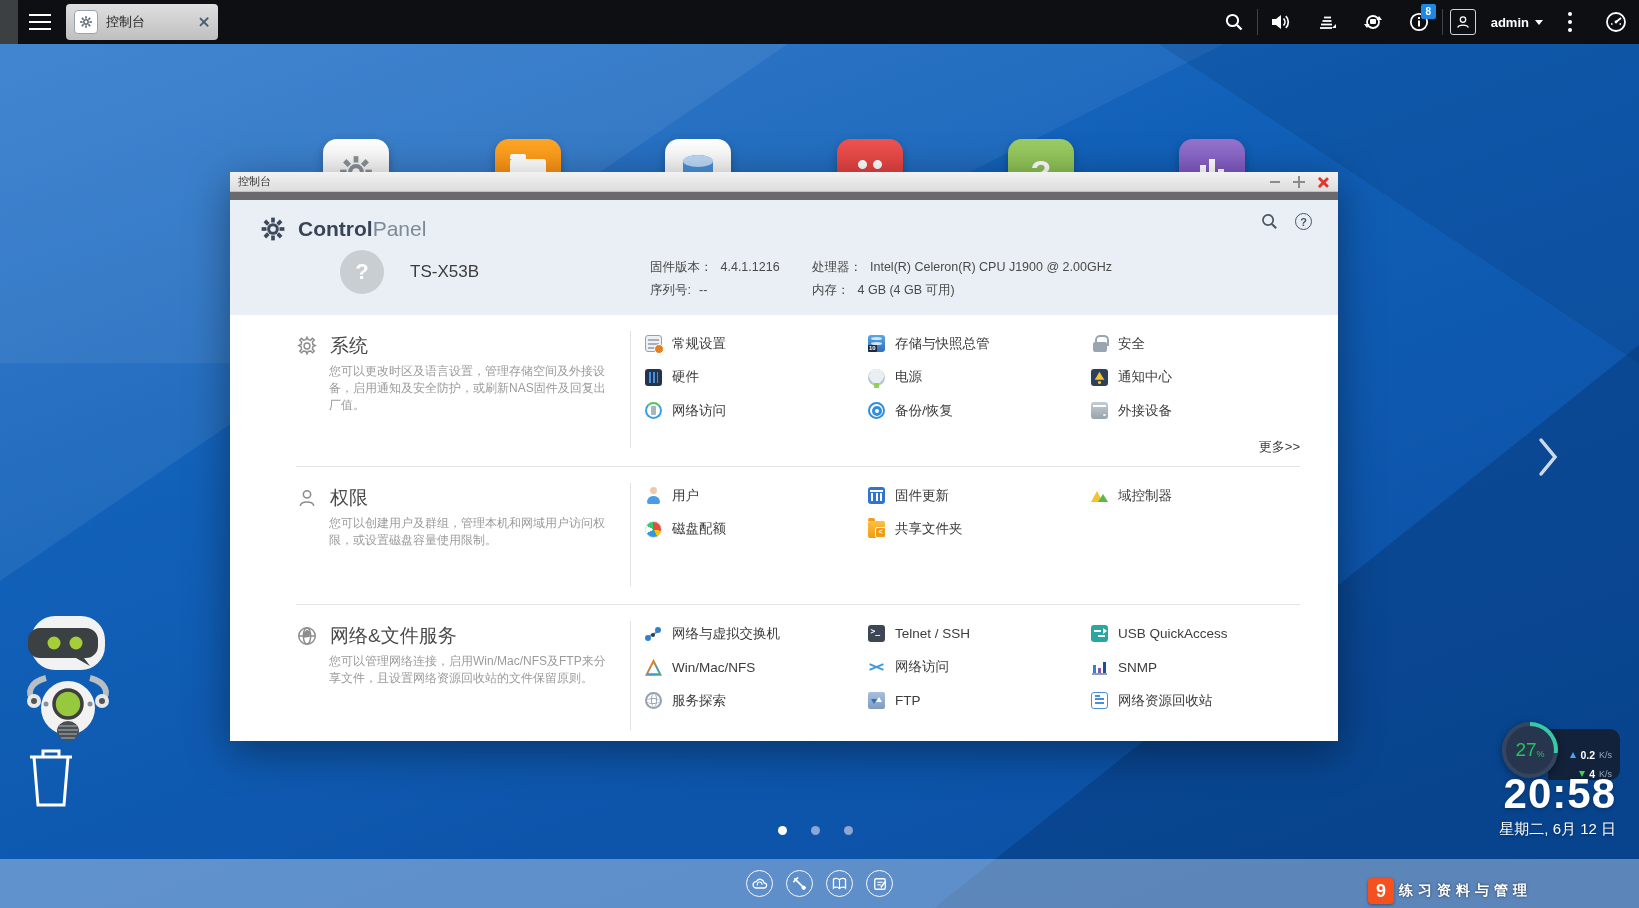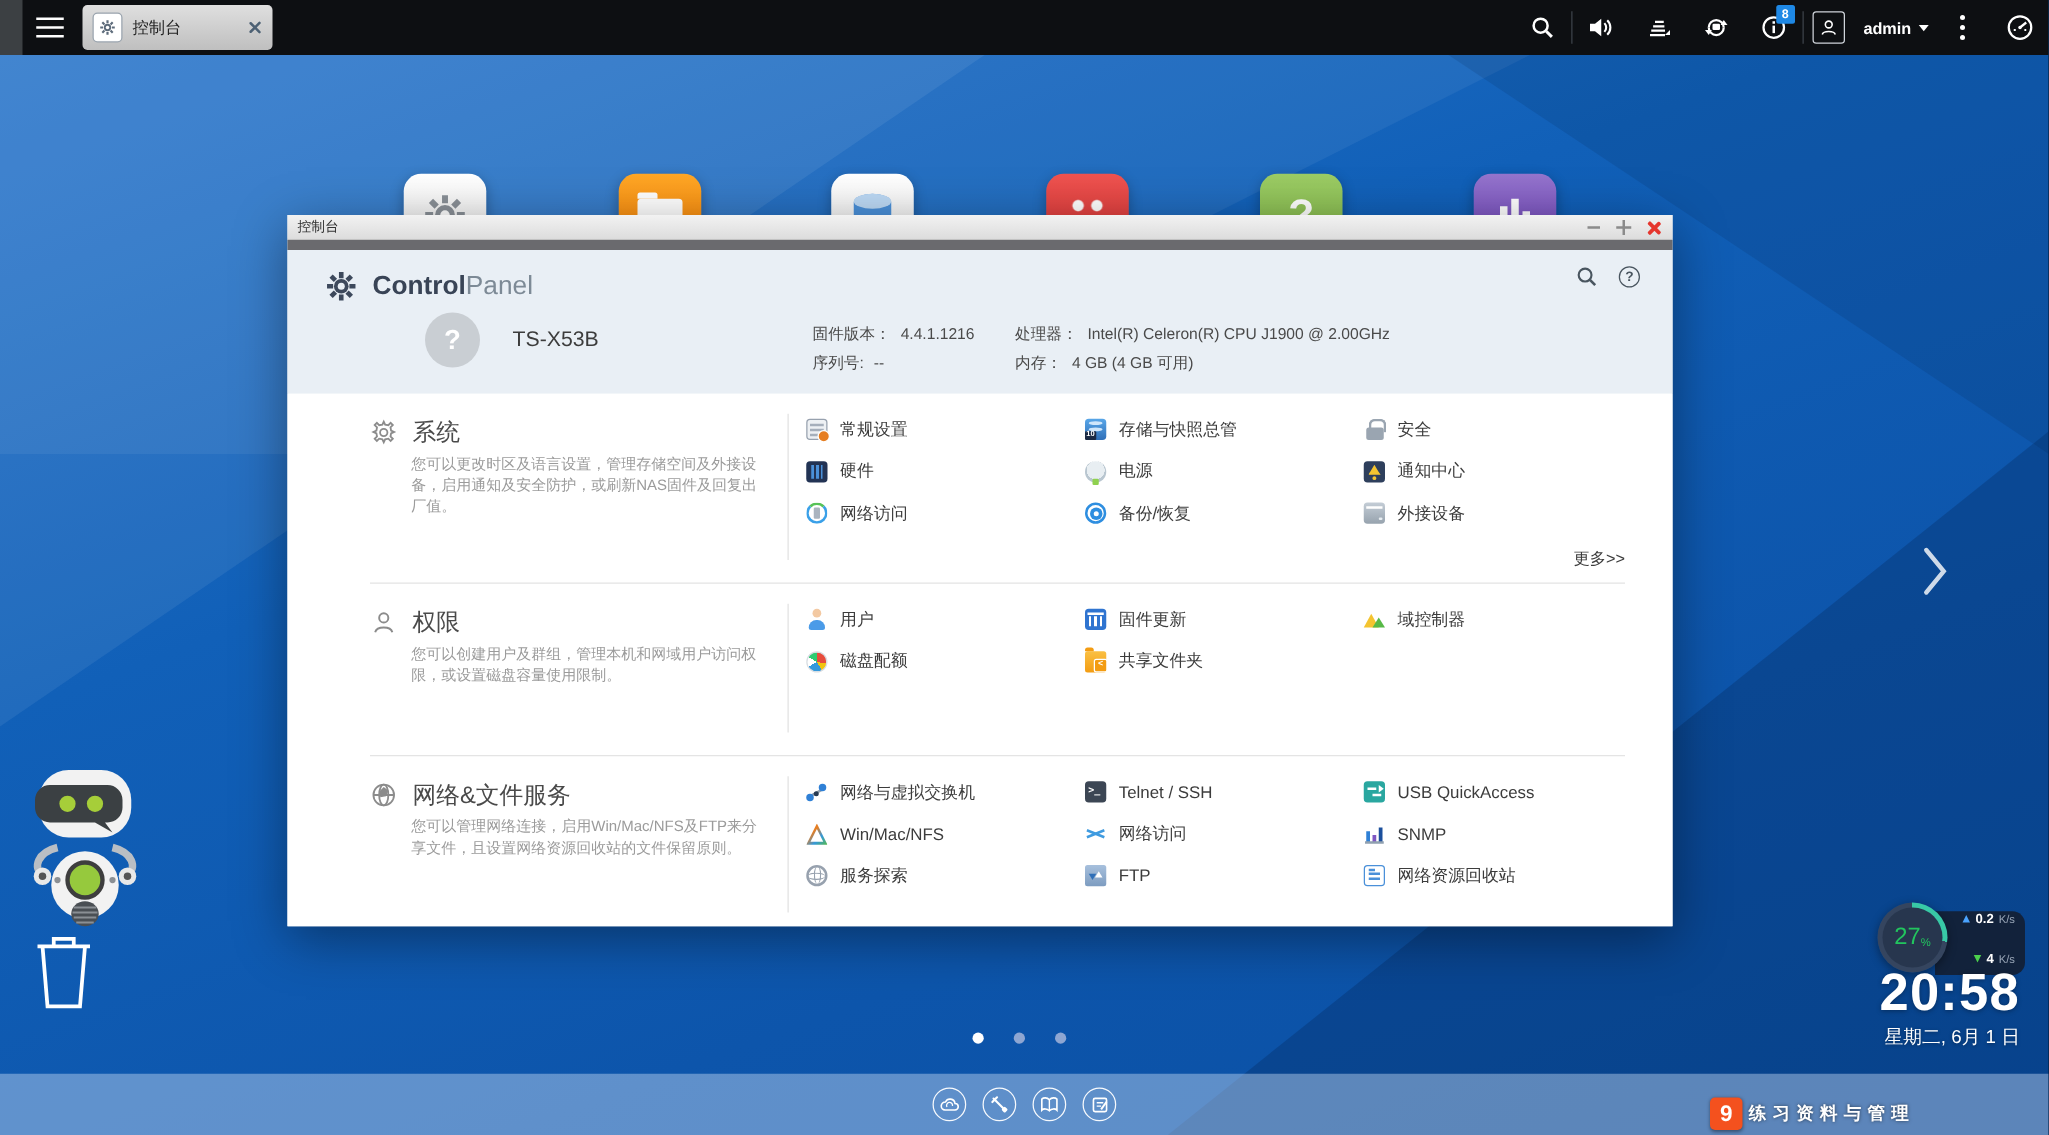--- a/index.html
+++ b/index.html
@@ -160,21 +160,21 @@
   .i-recycle::after{content:"";position:absolute;left:3px;top:1.5px;width:5px;height:2px;background:#4a90d9;}
 
   
   .dots{position:absolute;left:778px;top:826px;display:flex;gap:24px;z-index:10;}
   .dot{width:9px;height:9px;border-radius:50%;background:#8ea6d2;cursor:pointer;}
   .dot.active{background:#fff;}
   .dock{position:absolute;left:0;bottom:0;width:100%;height:49px;background:rgba(210,226,248,.42);z-index:20;display:flex;align-items:center;justify-content:center;gap:13px;}
   .dockbtn{width:27px;height:27px;border:1.6px solid rgba(255,255,255,.95);border-radius:50%;display:flex;align-items:center;justify-content:center;cursor:pointer;}
 
   .cpu-widget{position:absolute;left:1502px;top:722px;z-index:15;}
-  .speed-pill{position:absolute;left:1548px;top:729px;width:72px;height:51px;background:rgba(20,32,52,.92);border-radius:0 10px 10px 0;color:#fff;font-size:10.5px;display:flex;flex-direction:column;justify-content:flex-start;gap:20px;padding-left:14px;z-index:14;}
+  .speed-pill{position:absolute;left:1548px;top:729px;width:72px;height:51px;background:rgba(20,32,52,.92);border-radius:0 10px 10px 0;color:#fff;font-size:10.5px;display:flex;flex-direction:column;justify-content:flex-end;gap:7px;padding-left:14px;z-index:14;}
   .speed-row{display:flex;align-items:center;gap:4px;justify-content:flex-end;padding-right:8px;}
   .arrow-up{width:0;height:0;border-left:3.5px solid transparent;border-right:3.5px solid transparent;border-bottom:6px solid #4aa3ff;}
   .arrow-down{width:0;height:0;border-left:3.5px solid transparent;border-right:3.5px solid transparent;border-top:6px solid #4cd04c;}
   .speed-unit{color:#9aa7b8;font-size:9px;}
   .gauge{position:relative;width:56px;height:56px;border-radius:50%;background:conic-gradient(#38c9a6 0deg 97deg,#35455f 97deg 360deg);box-shadow:0 2px 8px rgba(0,0,0,.4);}
   .gauge-inner{position:absolute;inset:4px;border-radius:50%;background:#27364e;display:flex;align-items:center;justify-content:center;color:#22c55e;}
   .gauge-val{font-size:19px;}
   .gauge-unit{font-size:9px;margin-top:7px;}
   .clock{position:absolute;left:1450px;top:770px;width:166px;text-align:right;color:#fff;font-size:42px;font-weight:bold;text-shadow:0 1px 4px rgba(0,0,0,.35);z-index:15;letter-spacing:1px;}
   .date{position:absolute;left:1400px;top:820px;width:216px;text-align:right;color:#fff;font-size:15px;text-shadow:0 1px 3px rgba(0,0,0,.4);z-index:15;}
@@ -591,21 +591,21 @@
   </div>
   <div class="cpu-widget">
     <div class="gauge">
       <div class="gauge-inner">
         <span class="gauge-val">27</span>
         <span class="gauge-unit">%</span>
       </div>
     </div>
   </div>
   <div class="clock">20:58</div>
-  <div class="date">星期二, 6月 1 日</div>
+  <div class="date">星期二, 6月 12 日</div>
 
   <div class="dock">
     <span class="dockbtn">
       <svg width="16" height="12" viewBox="0 0 20 14">
           <path d="M5 12 a4 4 0 0 1 .5-8 a5 5 0 0 1 9.5 1.5 a3.2 3.2 0 0 1 0 6.5z" fill="none" stroke="#fff" stroke-width="1.6"></path>
           <path d="M7 9 a3 3 0 1 1 5.5 -1" fill="none" stroke="#fff" stroke-width="1.3"></path>
         </svg>
     </span>
     <span class="dockbtn">
       <svg width="15" height="15" viewBox="0 0 16 16">

